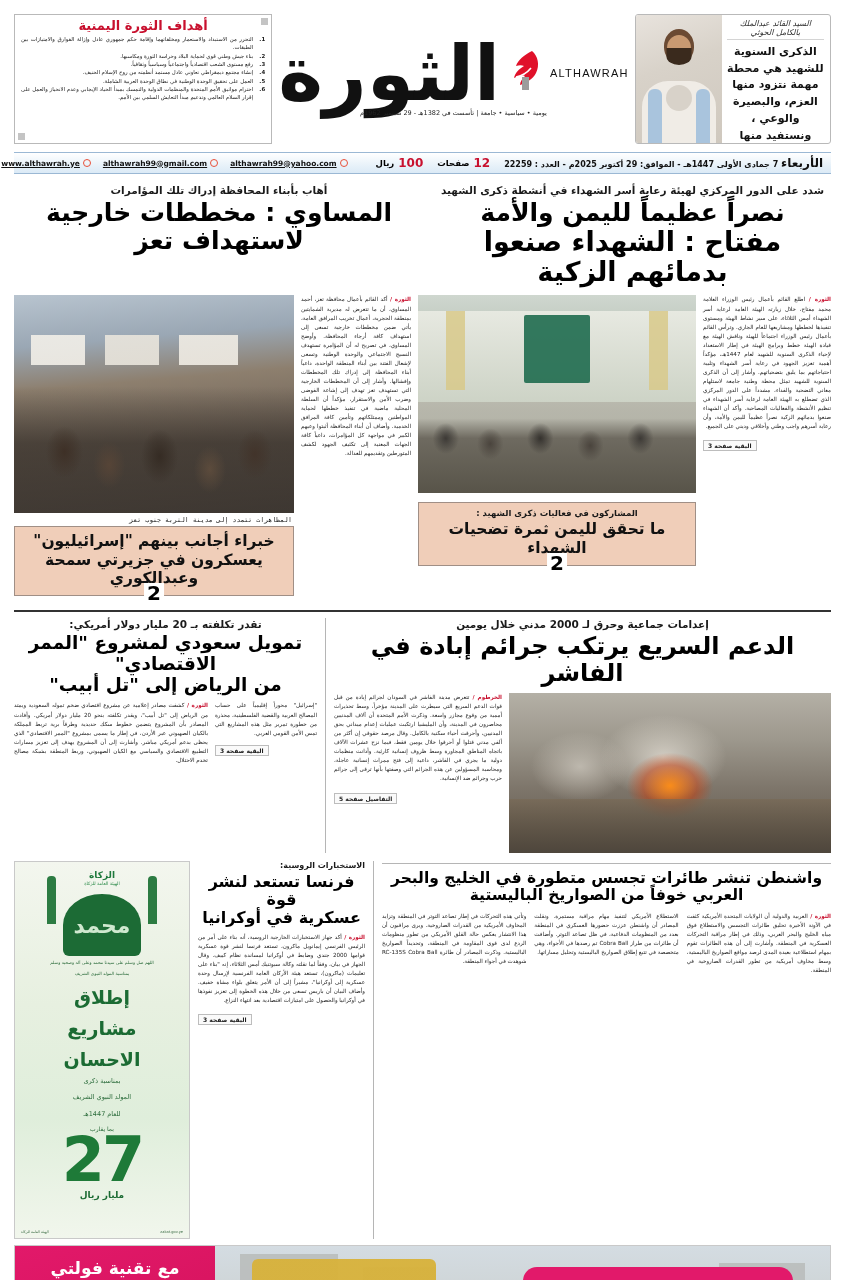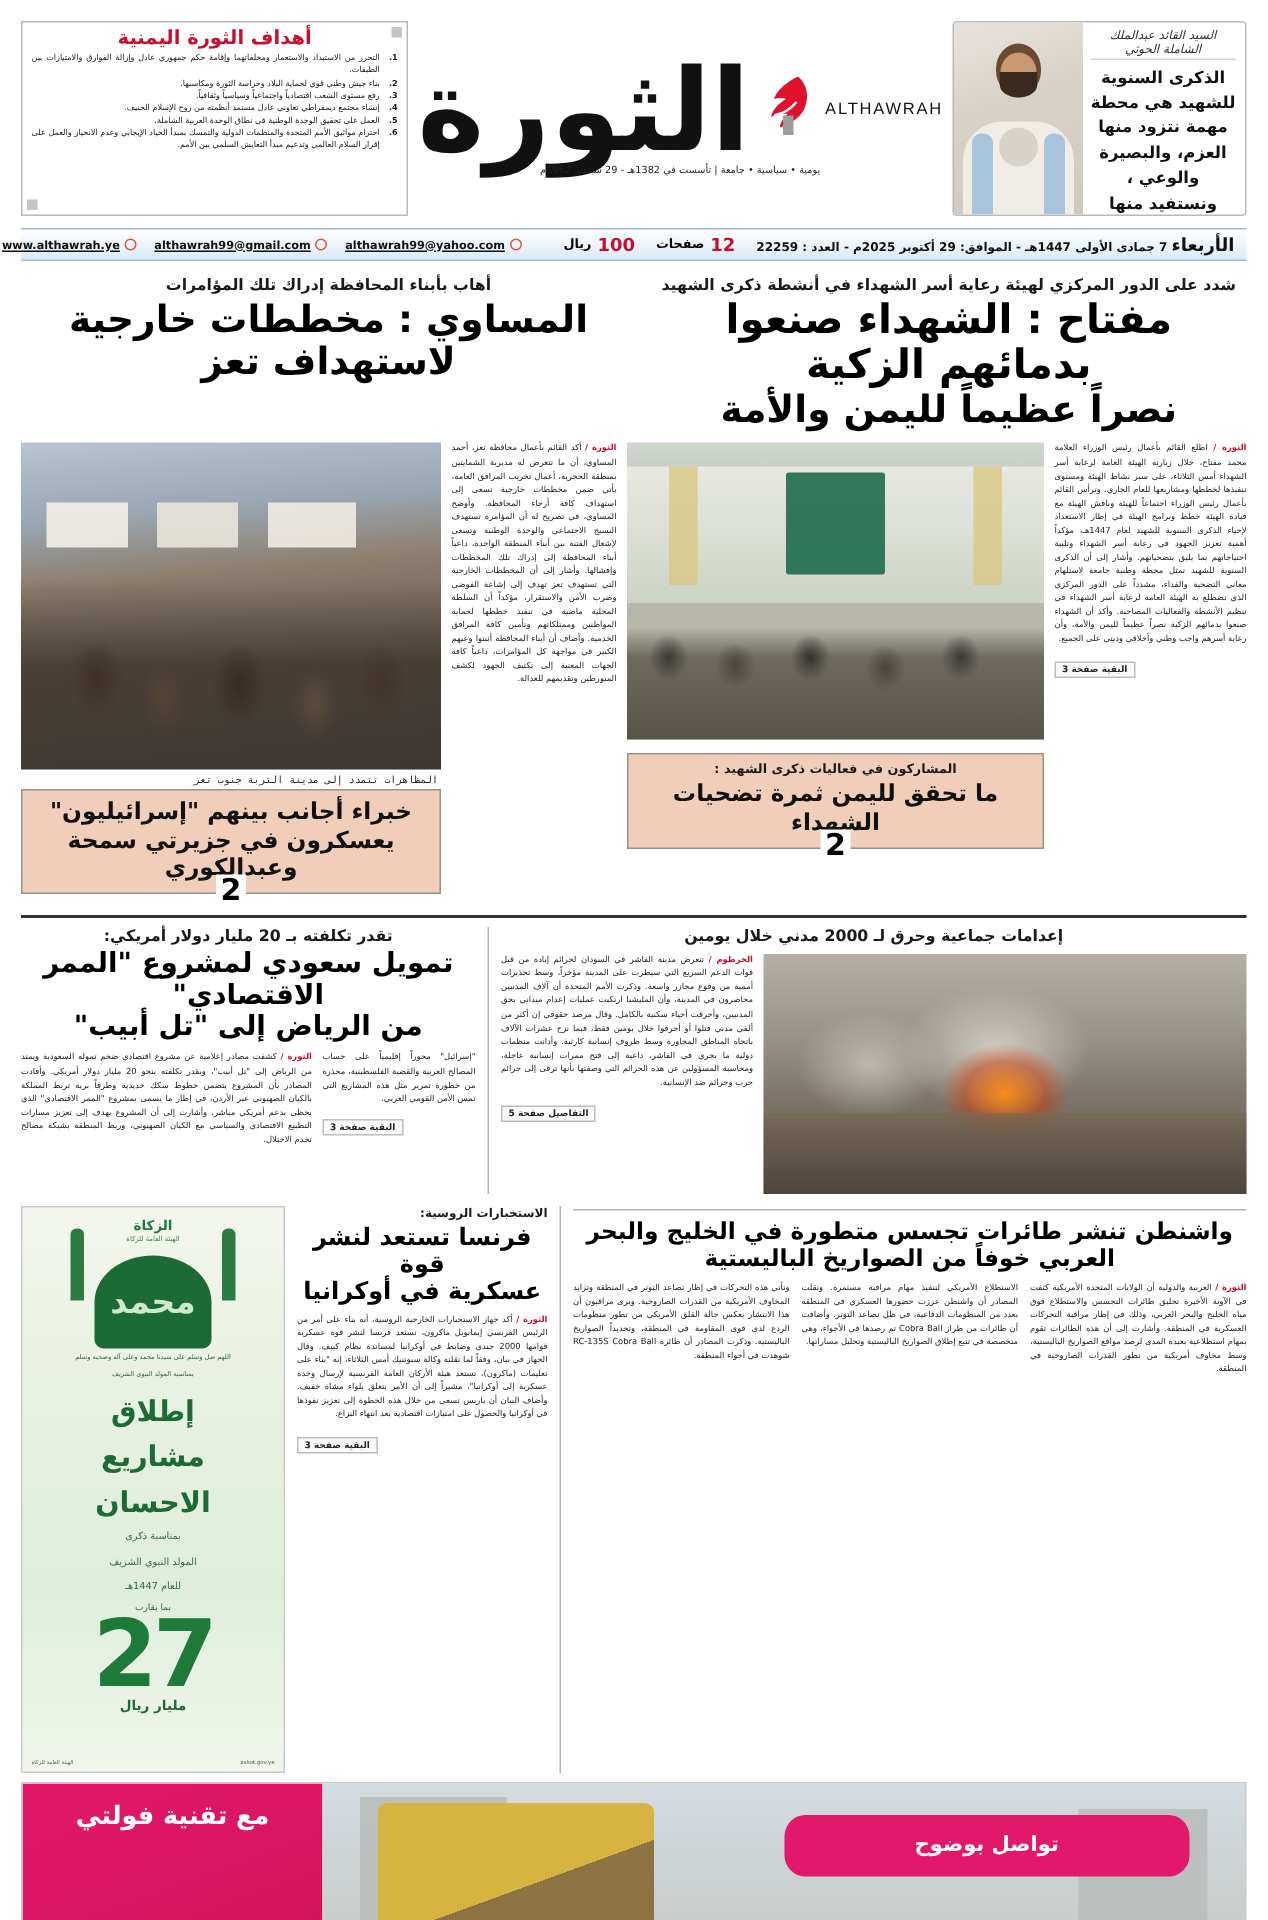--- a/index.html
+++ b/index.html
@@ -267,21 +267,21 @@
           <path d="M14 30c5-1 11-4 15-9" stroke="#fff" stroke-width="1.6" fill="none"></path>
           <rect x="20" y="30" width="7" height="13" fill="#9c9c9c"></rect>
         </svg>
         <div class="logo-ar">الثورة</div>
       </div>
       <div class="logo-sub">يومية • سياسية • جامعة | تأسست في 1382هـ - 29 سبتمبر 1962م</div>
     </div>
 
     <div class="editor-box" style="order:1">
       <div class="editor-text">
-        <div class="editor-sig">السيد القائد عبدالملك الشاملة الحوثي</div>
+        <div class="editor-sig">السيد القائد عبدالملك بالكامل الحوثي</div>
         <div class="editor-quote">الذكرى السنوية للشهيد هي محطة مهمة نتزود منها العزم، والبصيرة والوعي ، ونستفيد منها الكثير من الدروس.</div>
       </div>
       <div class="editor-photo">
         <div class="ep-head"></div>
           <div class="ep-face"></div>
           <div class="ep-beard"></div>
         <div class="ep-body"></div>
           <div class="ep-collar"></div>
         <div class="ep-scarf-l"></div>
           <div class="ep-scarf-r"></div>
@@ -315,22 +315,22 @@
       <a class="ib-link" href="#">
         <span>althawrah99@yahoo.com</span>
         <span class="ib-dot"></span>
       </a>
     </div>
   </div>
 
   <div class="hl-row">
     <div class="hl-right">
       <div class="kicker">شدد على الدور المركزي لهيئة رعاية أسر الشهداء في أنشطة ذكرى الشهيد</div>
+      <div class="headline h-main2">نصراً عظيماً لليمن والأمة</div>
       <div class="headline h-main1">مفتاح : الشهداء صنعوا بدمائهم الزكية</div>
-      <div class="headline h-main2">نصراً عظيماً لليمن والأمة</div>
     </div>
     <div class="hl-left">
       <div class="kicker">أهاب بأبناء المحافظة إدراك تلك المؤامرات</div>
       <div class="headline h-main2">المساوي : مخططات خارجية لاستهداف تعز</div>
     </div>
   </div>
 
   <div class="band">
 
     <div class="col" style="width:128px">
@@ -375,20 +375,21 @@
       </div>
     </div>
   </div>
 
   <div class="rule-thick" style="margin-top:14px"></div>
 
   <div style="display:flex; gap:8px;">
 
     <div style="flex:1">
       <div class="kicker">إعدامات جماعية وحرق لـ 2000 مدني خلال يومين</div>
+      <div class="headline" style="font-size:24px">الدعم السريع يرتكب جرائم إبادة في الفاشر</div>
       <div style="display:flex; gap:7px; margin-top:6px;">
         <div style="flex:1">
           <div class="photo ph-fire" style="height:160px"></div>
         </div>
         <div style="width:168px">
           <div class="art">
             <p><span class="src">الخرطوم /</span>
                <span>تتعرض مدينة الفاشر في السودان لجرائم إبادة من قبل قوات الدعم السريع التي سيطرت على المدينة مؤخراً، وسط تحذيرات أممية من وقوع مجازر واسعة. وذكرت الأمم المتحدة أن آلاف المدنيين محاصرون في المدينة، وأن المليشيا ارتكبت عمليات إعدام ميداني بحق المدنيين، وأحرقت أحياء سكنية بالكامل. وقال مرصد حقوقي إن أكثر من ألفي مدني قتلوا أو أحرقوا خلال يومين فقط، فيما نزح عشرات الآلاف باتجاه المناطق المجاورة وسط ظروف إنسانية كارثية. وأدانت منظمات دولية ما يجري في الفاشر، داعية إلى فتح ممرات إنسانية عاجلة، ومحاسبة المسؤولين عن هذه الجرائم التي وصفتها بأنها ترقى إلى جرائم حرب وجرائم ضد الإنسانية.</span></p>
           </div>
           <div class="cont-wrap">

